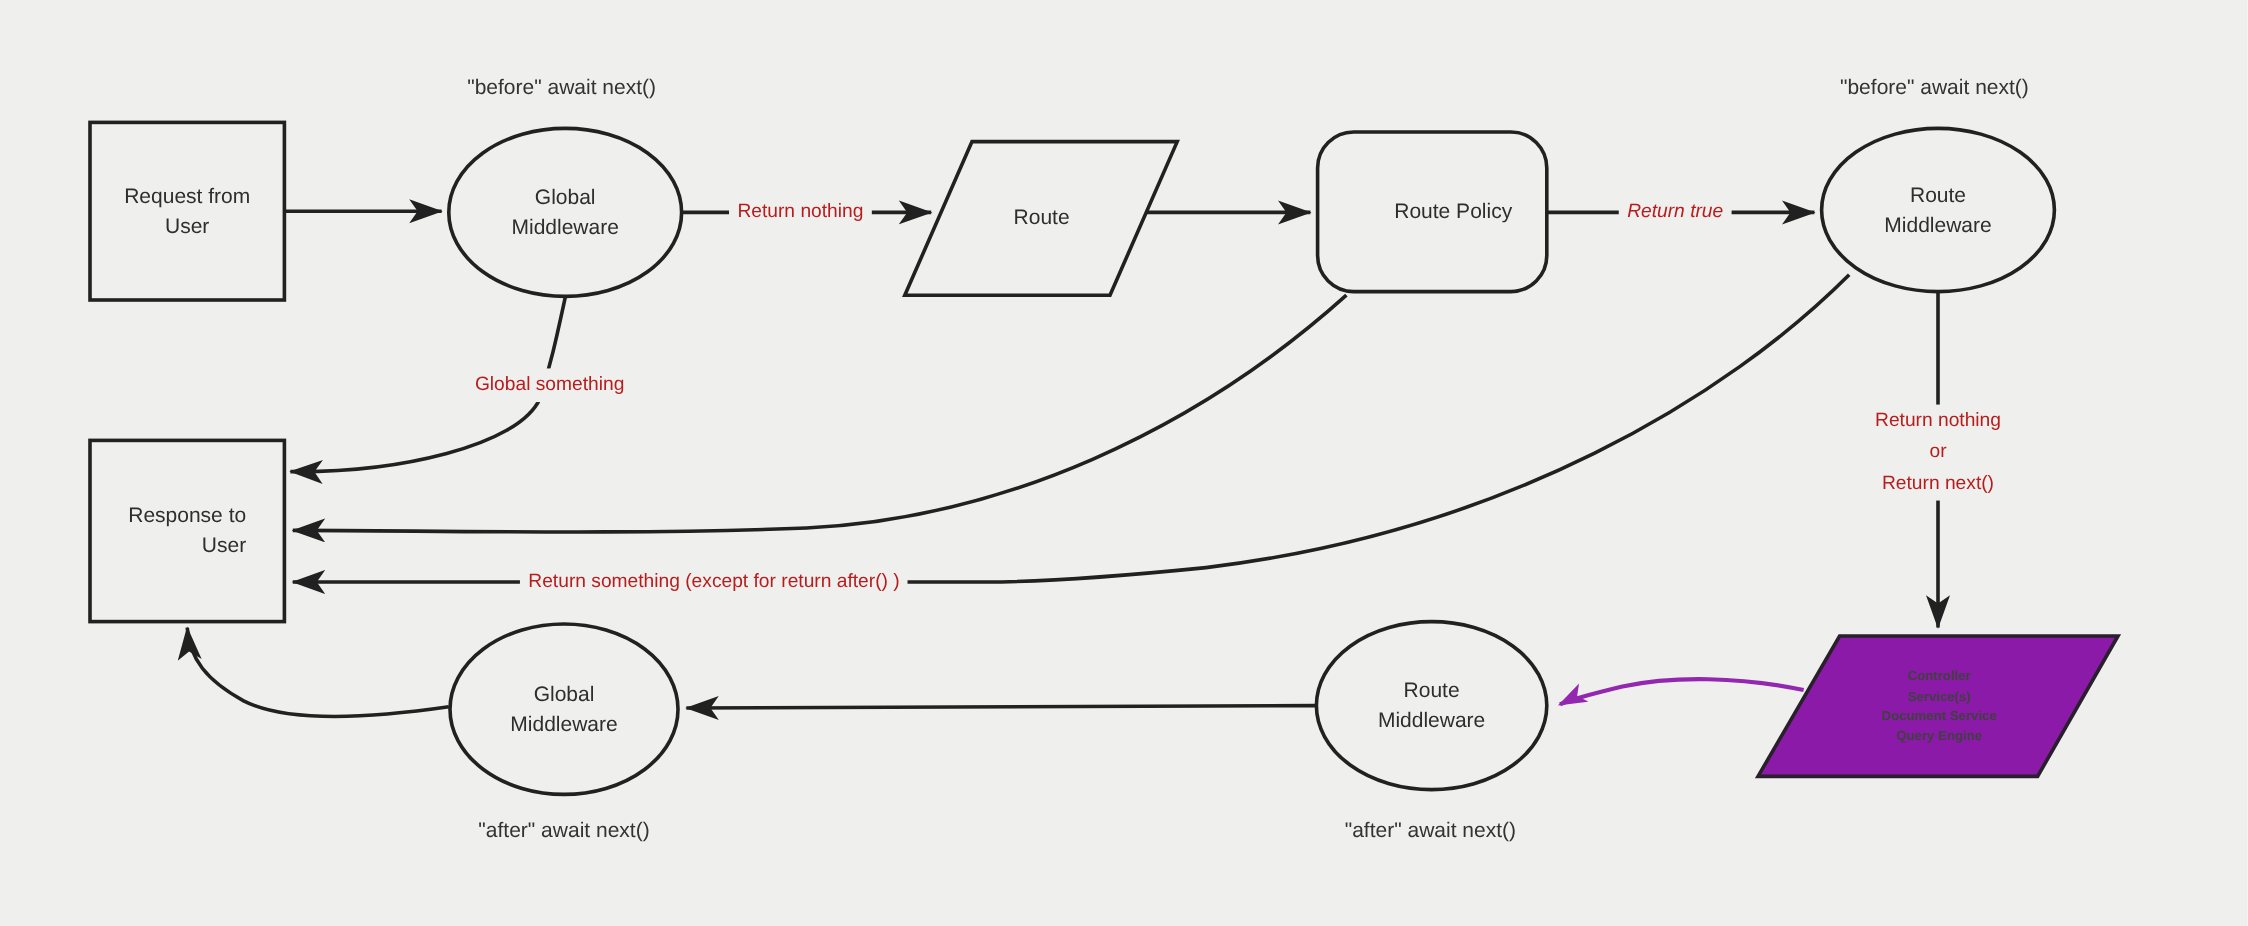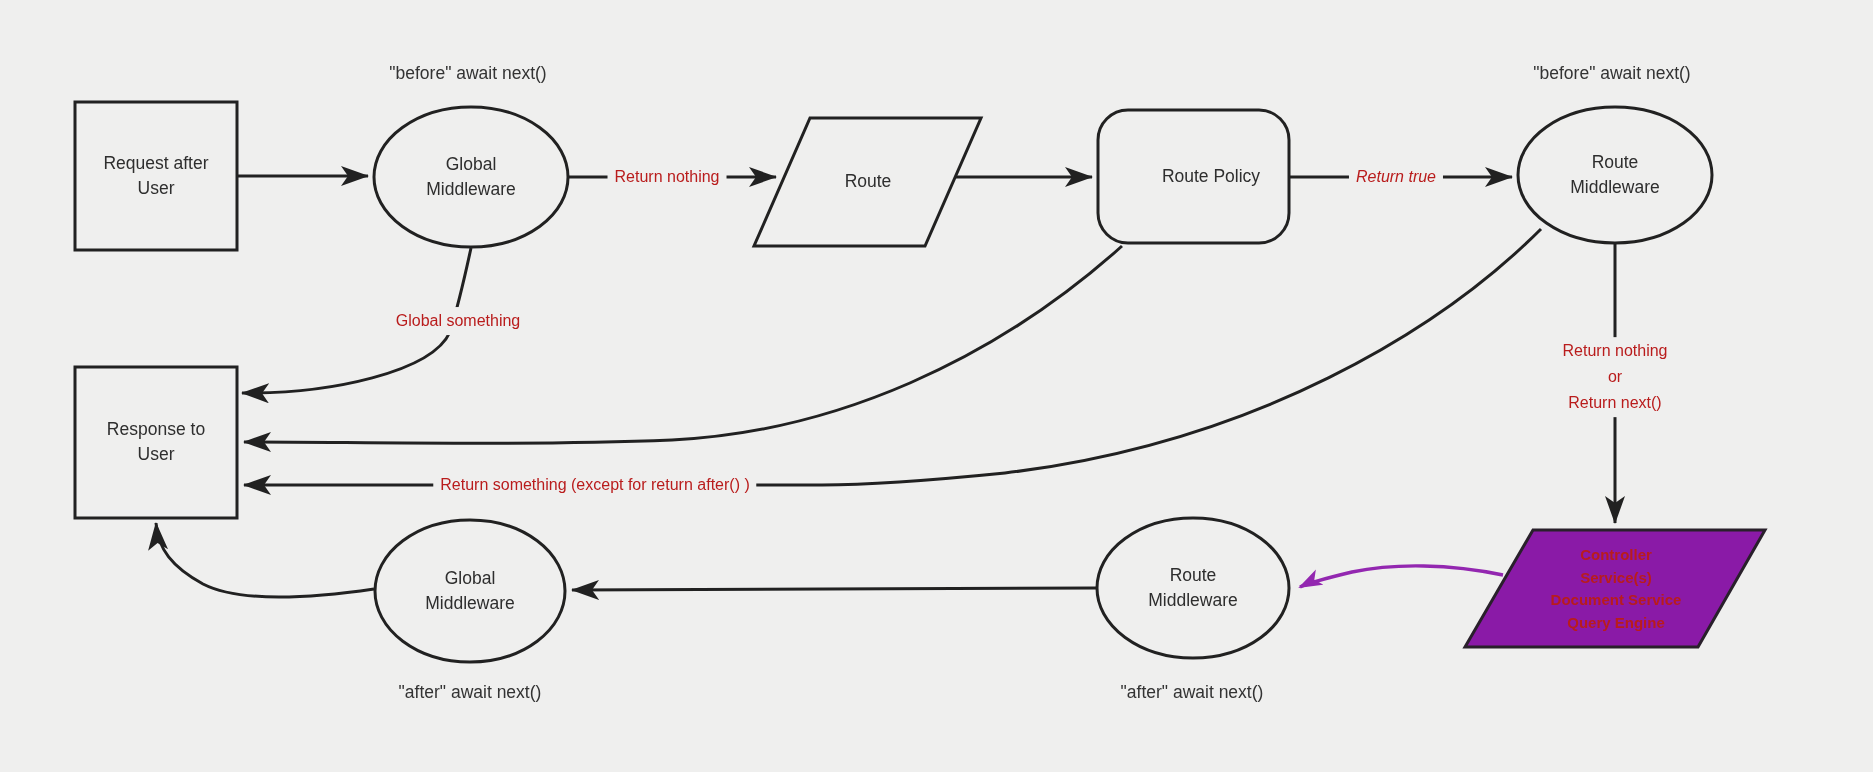--- a/index.html
+++ b/index.html
@@ -26,23 +26,23 @@
     padding: 1px 7px;
     color: #b91c1c;
     font-size: 16px;
     line-height: 1.62;
   }
   .note-lbl {
     color: #333333;
     font-size: 17.5px;
   }
   .white-lbl {
-    color: #b91c1c;
+    color: #404040;
     font-weight: bold;
-    font-size: 15px;
+    font-size: 11px;
     line-height: 1.5;
   }
 </style>
 </head>
 <body>
 
 <div class="canvas">
 
   <svg width="1873" height="772" viewBox="0 0 1873 772">
     <defs>
@@ -74,29 +74,29 @@
       <polygon points="810,118 981,118 925,246 754,246"></polygon>
       <rect x="1098" y="110" width="191" height="133" rx="30" ry="30"></rect>
       <ellipse cx="1615" cy="175" rx="97" ry="68"></ellipse>
       <rect x="75" y="367" width="162" height="151"></rect>
       <ellipse cx="470" cy="591" rx="95" ry="71"></ellipse>
       <ellipse cx="1193" cy="588" rx="96" ry="70"></ellipse>
       <polygon points="1533,530 1765,530 1698,647 1465,647" fill="#8a1aa7" stroke="#29202b"></polygon>
     </g>
   </svg>
 
-  <div class="lbl" style="left:156px; top:176px;">Request after
+  <div class="lbl" style="left:156px; top:176px;">Request from
 User</div>
   <div class="lbl" style="left:471px; top:177px;">Global
 Middleware</div>
   <div class="lbl" style="left:868px; top:181px;">Route</div>
   <div class="lbl" style="left:1211px; top:176px;">Route Policy</div>
   <div class="lbl" style="left:1615px; top:175px;">Route
 Middleware</div>
-  <div class="lbl" style="left:156px; top:442px;">Response to
+  <div class="lbl" style="left:156px; top:442px;text-align:right;">Response to
 User</div>
   <div class="lbl" style="left:470px; top:591px;">Global
 Middleware</div>
   <div class="lbl" style="left:1193px; top:588px;">Route
 Middleware</div>
   <div class="lbl white-lbl" style="left:1616px; top:589px;">Controller
 Service(s)
 Document Service
 Query Engine</div>
 

